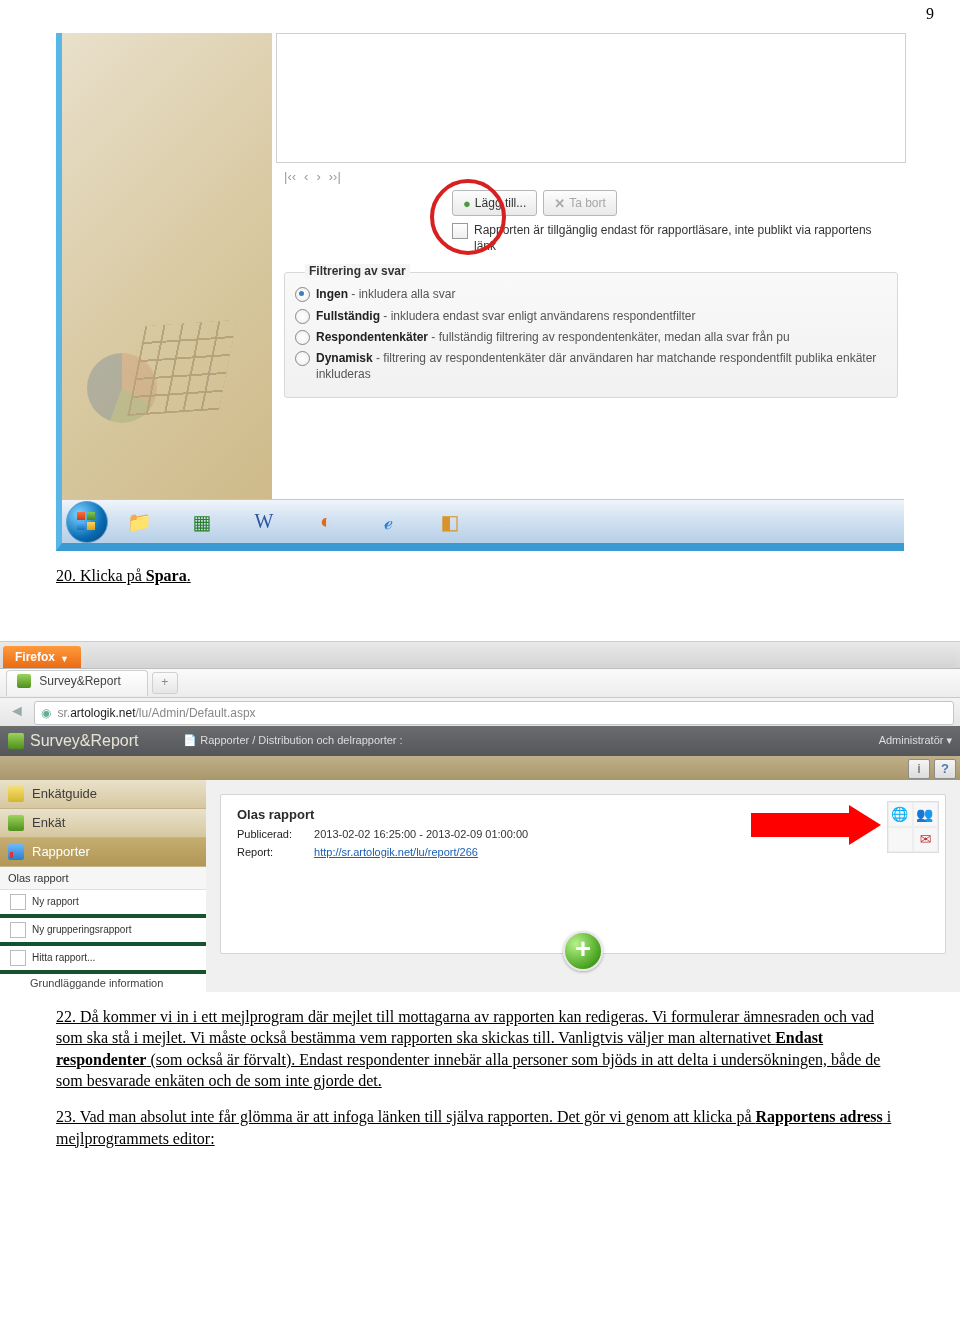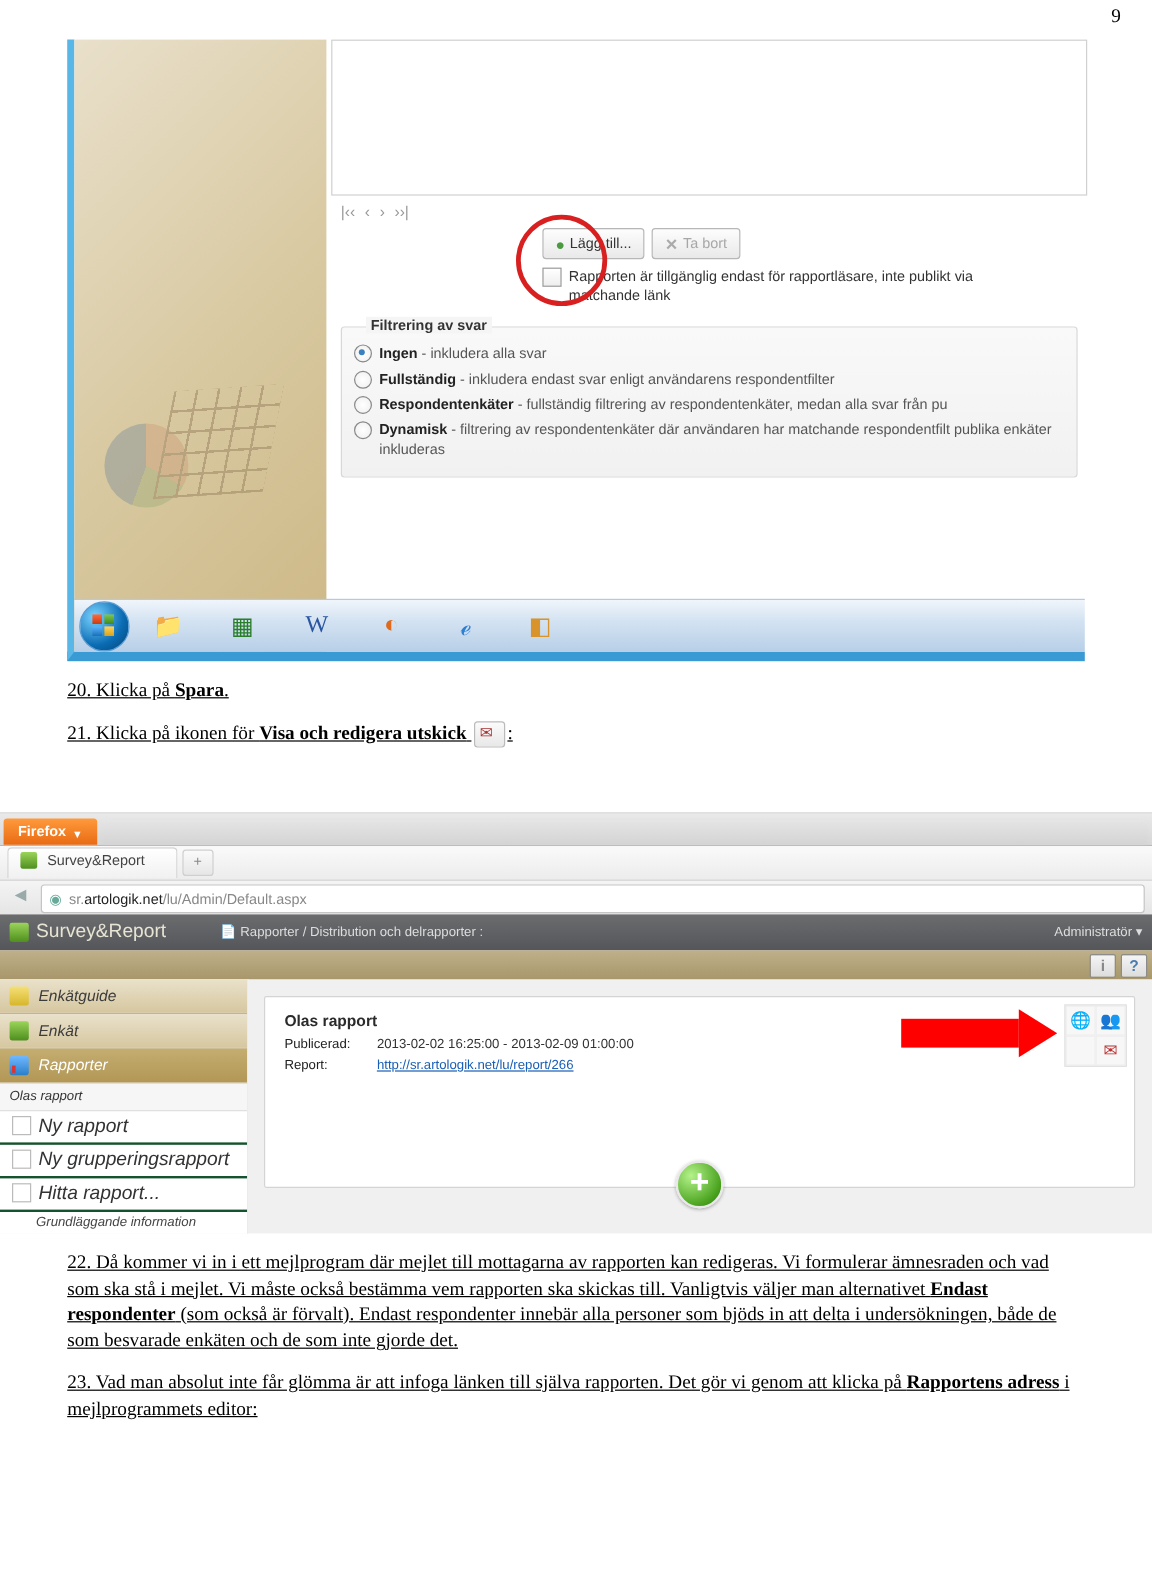--- a/index.html
+++ b/index.html
@@ -351,40 +351,39 @@
     float:right; margin:3px 4px 0 0 ;
     width:20px;height:18px;border:1px solid #8c8c8c;border-radius:2px;
     background:linear-gradient(#f5f5f5,#dcdcdc);
     text-align:center;color:#4b7cb0;font-weight:bold;font-size:13px;line-height:18px;
   }
   .sr-left {
     position:absolute;left:0;top:54px;width:206px;bottom:0;
     background:#fff;
     border-right:1px solid #c9c9c9;
     font-size:12px;
-    font-style:italic;
   }
   .nav-big {
     display:flex;align-items:center;gap:8px;
     height:28px;padding:0 8px;
     background:linear-gradient(#e9e1cb,#d6c79f);
     border-bottom:1px solid #c3b48a;
     color:#3c3c3c;font-size:13px;
   }
   .nav-big.active {
     background:linear-gradient(#c4ad70,#b29756);
     color:#fff;
   }
   .nav-ic{width:16px;height:16px;display:inline-block;}
   .nav-ic.eg{background:linear-gradient(#f5e077,#d6b62a);border-radius:2px;}
   .nav-ic.enk{background:linear-gradient(#9bd45a,#4e8f1e);border-radius:2px;}
   .nav-ic.rap{background:linear-gradient(#6fb8ff,#2a7fc9);border-radius:2px;position:relative;}
   .nav-ic.rap::after{content:"";position:absolute;left:2px;top:8px;width:3px;height:6px;background:#d33;}
   .nav-subhead{padding:5px 8px;color:#333;background:#f6f6f6;border-bottom:1px solid #e0e0e0;font-size:11px;}
-  .nav-item{display:flex;gap:6px;padding:4px 8px 4px 10px;color:#333;font-size:16px;border-bottom:2px solid #14532d;}
+  .nav-item{display:flex;align-items:center;gap:6px;padding:4px 8px 4px 10px;color:#333;font-size:10px;border-bottom:4px solid #14532d;}
   .nav-item .ni-ic{width:14px;height:14px;border:1px solid #bbb;background:#fff;}
   .nav-sub2{padding:3px 8px 3px 30px;color:#444;font-size:11px;border-bottom:1px solid #f5f5f5;}
   .sr-main {
     position:absolute;left:206px;top:54px;right:0;bottom:0;
     background:#f0f0f0;
     padding:14px;
   }
   .report-card {
     background:#fff;border:1px solid #d4d4d4;border-radius:2px;
     padding:12px 16px 24px;height:122px;position:relative;
@@ -443,21 +442,21 @@
         <span>Lägg till...</span>
       </div>
       <div class="btn disabled">
         <span class="ic ic-x">✕</span>
         <span>Ta bort</span>
       </div>
     </div>
 
     <div class="checkline">
       <span class="checkbox"></span>
-      <span>Rapporten är tillgänglig endast för rapportläsare, inte publikt via matchande länk</span>
+      <span>Rapporten är tillgänglig endast för rapportläsare, inte publikt via rapportens länk</span>
     </div>
 
     <div class="fieldset">
       <div class="legend">Filtrering av svar</div>
 
       <div class="radio-line">
         <span class="radio checked"></span>
         <span class="radio-text"><span class="rb">Ingen</span><span> - inkludera alla svar</span></span>
       </div>
       <div class="radio-line">
@@ -485,24 +484,20 @@
     <div class="tb-btn" style="color:#e06a1b">◐</div>
     <div class="tb-btn" style="color:#2d7fd3">ℯ</div>
     <div class="tb-btn" style="color:#d8932a">◧</div>
     <div class="tb-sep"></div>
   </div>
 </div>
 
 <div class="doc-content">
   <p class="step">
     <span>20. Klicka på </span><span class="bold">Spara</span><span>.</span>
-  </p>
-  <p class="step">
-    <span>21. Klicka på ikonen för </span><span class="bold">Visa och redigera utskick</span>
-    <span class="mail-icon-inline"></span><span>:</span>
   </p>
 </div>
 
 <div class="shot2">
   <div class="ff-tab-row">
     <div class="ff-menu">
       <span>Firefox</span>
       <span class="drop">▼</span>
     </div>
     <div class="ff-blur-tab"></div>

